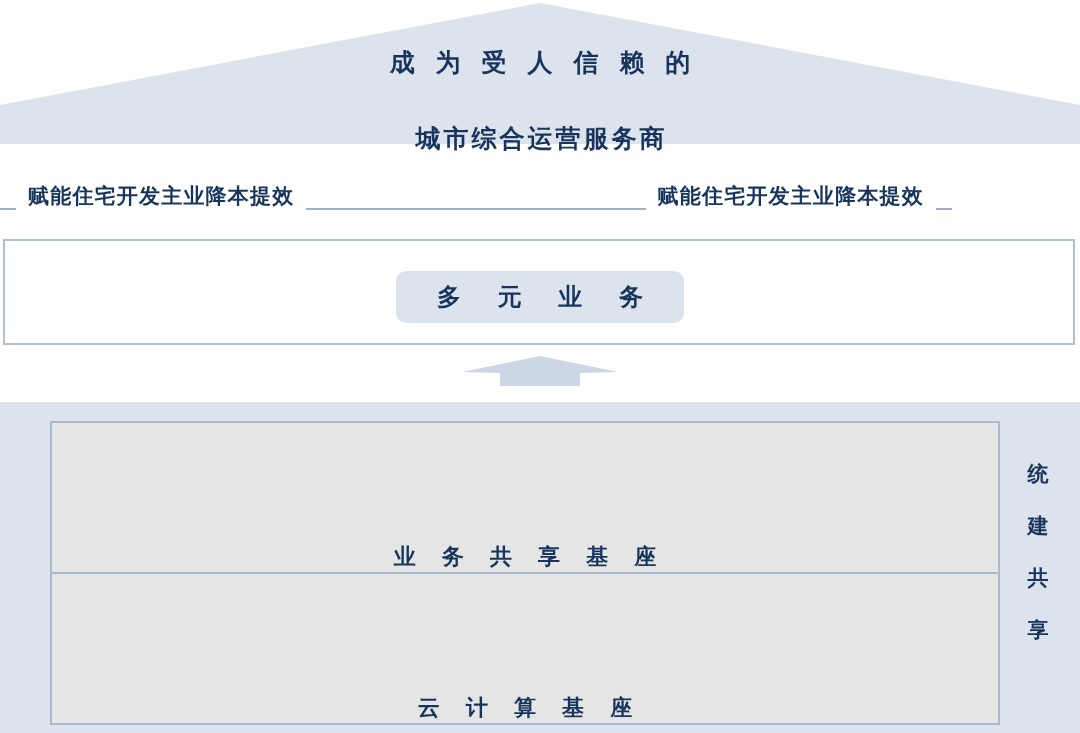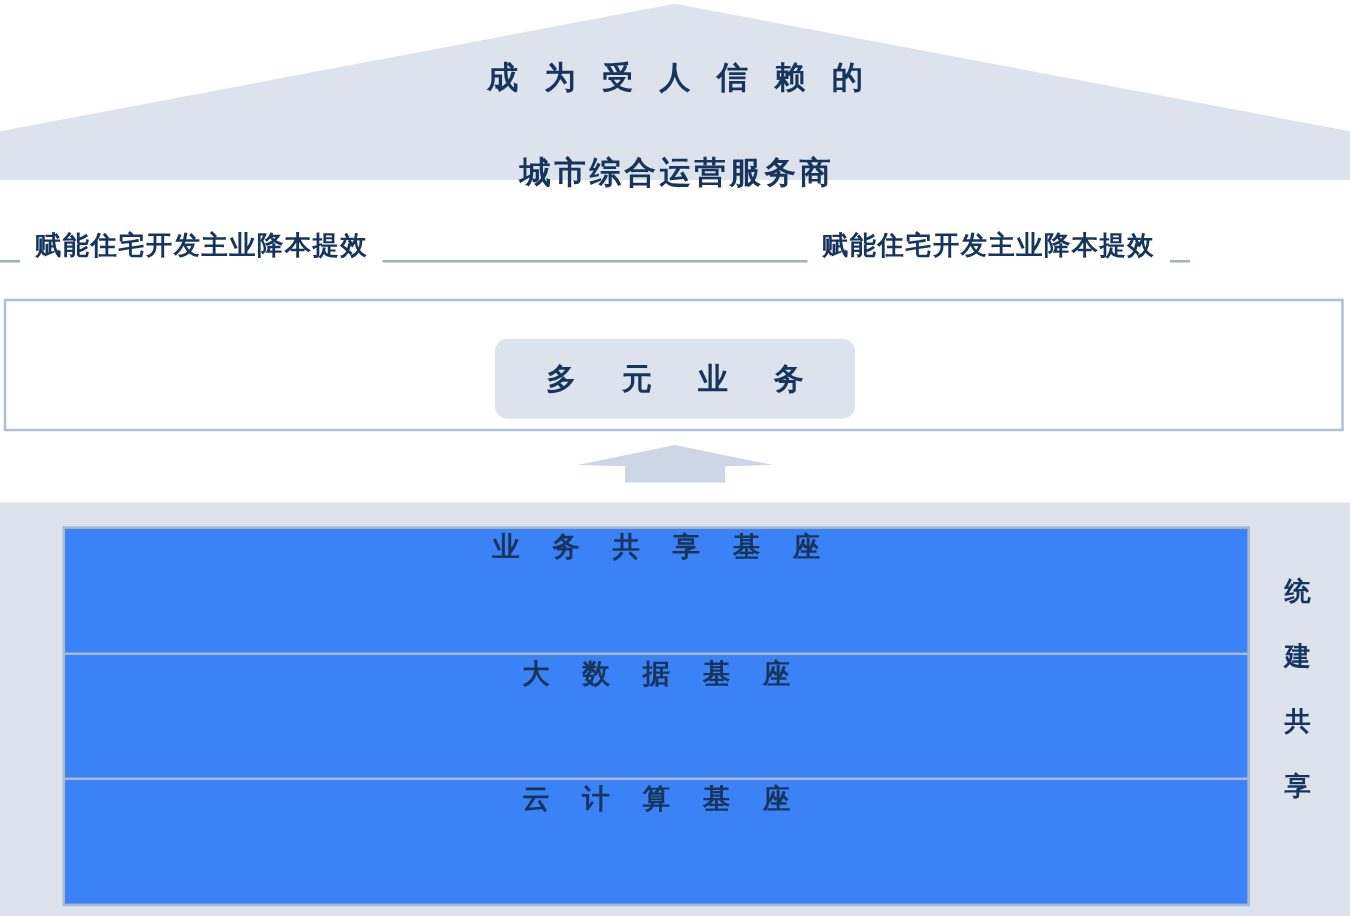--- a/index.html
+++ b/index.html
@@ -81,21 +81,21 @@
     height: 106px;
     background: #ffffff;
     border: 2px solid #b0c0d4;
     box-sizing: border-box;
   }
   .biz-pill {
     position: absolute;
     left: 396px;
     top: 271px;
     width: 288px;
-    height: 64px;
+    height: 52px;
     background: #dde3ec;
     border-radius: 10px;
     display: flex;
     align-items: center;
     justify-content: center;
     box-sizing: border-box;
   }
   .biz-pill-label {
     color: #17355c;
     font-size: 24px;
@@ -131,24 +131,24 @@
     width: 950px;
     height: 304px;
     border: 2px solid #a9bace;
     box-sizing: border-box;
     display: flex;
     flex-direction: column;
   }
   .base-row {
     flex: 1 1 0;
     display: flex;
-    align-items: flex-start;
+    align-items: flex-end;
     justify-content: center;
     border-bottom: 2px solid #a9bace;
-    background: #3b82f6;
+    background: #e5e5e5;
     box-sizing: border-box;
   }
   .base-row:last-child { border-bottom: none; }
   .base-row-label {
     color: #17355c;
     font-size: 22px;
     font-weight: 600;
     letter-spacing: 10px;
     text-indent: 10px;
     white-space: nowrap;
@@ -201,23 +201,20 @@
     </svg>
   </div>
 
   <div class="base-panel"></div>
 
   <div class="base-inner">
     <div class="base-row">
       <div class="base-row-label">业 务 共 享 基 座</div>
     </div>
     <div class="base-row">
-      <div class="base-row-label">大 数 据 基 座</div>
-    </div>
-    <div class="base-row">
       <div class="base-row-label">云 计 算 基 座</div>
     </div>
   </div>
 
   <div class="side-label">
     <span>统</span>
     <span>建</span>
     <span>共</span>
     <span>享</span>
   </div>

